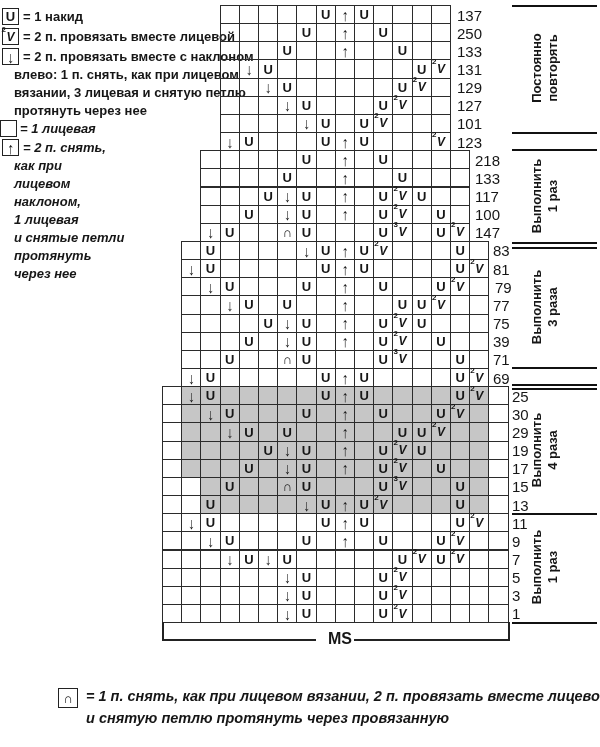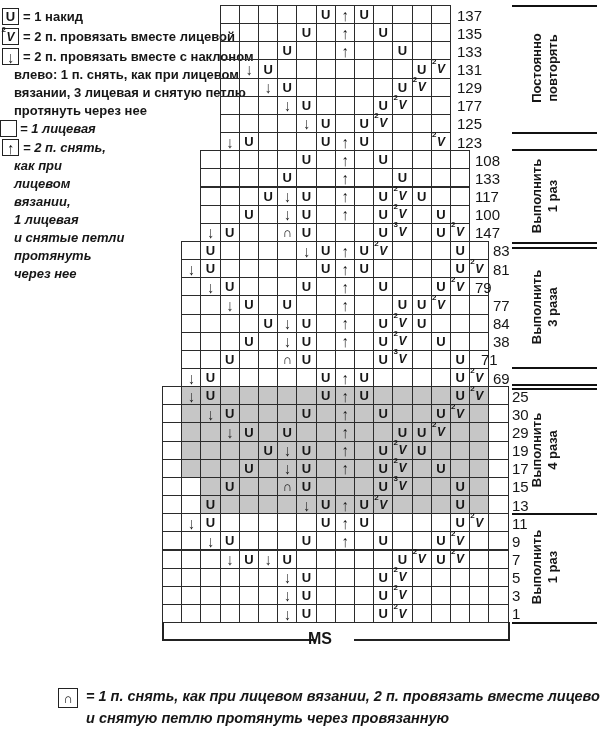--- a/index.html
+++ b/index.html
@@ -49,21 +49,21 @@
       <div class="lg-text" style="left: 14px; top: 85px;">вязании, 3 лицевая и снятую петлю</div>
       <div class="lg-text" style="left: 14px; top: 103px;">протянуть через нее</div>
       <div class="lg-box" style="left: 0px; top: 120px;"></div>
       <div class="lg-text lg-italic" style="left: 20px; top: 121px;">= 1 лицевая</div>
       <div class="lg-box" style="left: 2px; top: 139px;">
         <span class="s-ar">↑</span>
       </div>
       <div class="lg-text lg-italic" style="left: 23px; top: 140px;">= 2 п. снять,</div>
       <div class="lg-text lg-italic" style="left: 14px; top: 158px;">как при</div>
       <div class="lg-text lg-italic" style="left: 14px; top: 176px;">лицевом</div>
-      <div class="lg-text lg-italic" style="left: 14px; top: 194px;">вязании,</div>
+      <div class="lg-text lg-italic" style="left: 14px; top: 194px;">наклоном,</div>
       <div class="lg-text lg-italic" style="left: 14px; top: 212px;">1 лицевая</div>
       <div class="lg-text lg-italic" style="left: 14px; top: 230px;">и снятые петли</div>
       <div class="lg-text lg-italic" style="left: 14px; top: 248px;">протянуть</div>
       <div class="lg-text lg-italic" style="left: 14px; top: 266px;">через нее</div>
     </div>
   <div id="chart" class="abs">
       <div class="cell" style="left: 219.6px; top: 5px; width: 20.2px; height: 19.15px;"></div>
       <div class="cell" style="left: 238.8px; top: 5px; width: 20.2px; height: 19.15px;"></div>
       <div class="cell" style="left: 258px; top: 5px; width: 20.2px; height: 19.15px;"></div>
       <div class="cell" style="left: 277.2px; top: 5px; width: 20.2px; height: 19.15px;"></div>
@@ -979,39 +979,39 @@
         <span class="s-vv"><span class="s-sup">2</span>V</span>
       </div>
       <div class="cell" style="left: 411.6px; top: 603.95px; width: 20.2px; height: 19.15px;"></div>
       <div class="cell" style="left: 430.8px; top: 603.95px; width: 20.2px; height: 19.15px;"></div>
       <div class="cell" style="left: 450px; top: 603.95px; width: 20.2px; height: 19.15px;"></div>
       <div class="cell" style="left: 469.2px; top: 603.95px; width: 20.2px; height: 19.15px;"></div>
       <div class="cell" style="left: 488.4px; top: 603.95px; width: 20.2px; height: 19.15px;"></div>
     </div>
   <div id="numbers" class="abs">
       <div class="rownum" style="left: 457px; top: 6.5px;">137</div>
-      <div class="rownum" style="left: 457px; top: 24.65px;">135</div>
+      <div class="rownum" style="left: 457px; top: 24.65px;">250</div>
       <div class="rownum" style="left: 457px; top: 42.8px;">133</div>
       <div class="rownum" style="left: 457px; top: 60.95px;">131</div>
       <div class="rownum" style="left: 457px; top: 79.1px;">129</div>
-      <div class="rownum" style="left: 457px; top: 97.25px;">177</div>
-      <div class="rownum" style="left: 457px; top: 115.4px;">125</div>
+      <div class="rownum" style="left: 457px; top: 97.25px;">127</div>
+      <div class="rownum" style="left: 457px; top: 115.4px;">101</div>
       <div class="rownum" style="left: 457px; top: 133.55px;">123</div>
-      <div class="rownum" style="left: 475px; top: 151.7px;">108</div>
+      <div class="rownum" style="left: 475px; top: 151.7px;">218</div>
       <div class="rownum" style="left: 475px; top: 169.85px;">133</div>
       <div class="rownum" style="left: 475px; top: 188px;">117</div>
       <div class="rownum" style="left: 475px; top: 206.15px;">100</div>
       <div class="rownum" style="left: 475px; top: 224.3px;">147</div>
       <div class="rownum" style="left: 493px; top: 242.45px;">83</div>
       <div class="rownum" style="left: 493px; top: 260.6px;">81</div>
-      <div class="rownum" style="left: 475px; top: 278.75px; text-align: right;">79</div>
+      <div class="rownum" style="left: 495px; top: 278.75px; text-align: right;">79</div>
       <div class="rownum" style="left: 493px; top: 296.9px;">77</div>
-      <div class="rownum" style="left: 493px; top: 315.05px;">84</div>
-      <div class="rownum" style="left: 493px; top: 333.2px;">38</div>
-      <div class="rownum" style="left: 481px; top: 351.35px;">71</div>
+      <div class="rownum" style="left: 493px; top: 315.05px;">75</div>
+      <div class="rownum" style="left: 493px; top: 333.2px;">39</div>
+      <div class="rownum" style="left: 493px; top: 351.35px;">71</div>
       <div class="rownum" style="left: 493px; top: 369.5px;">69</div>
       <div class="rownum" style="left: 512px; top: 387.65px;">25</div>
       <div class="rownum" style="left: 512px; top: 405.8px;">30</div>
       <div class="rownum" style="left: 512px; top: 423.95px;">29</div>
       <div class="rownum" style="left: 512px; top: 442.1px;">19</div>
       <div class="rownum" style="left: 512px; top: 460.25px;">17</div>
       <div class="rownum" style="left: 512px; top: 478.4px;">15</div>
       <div class="rownum" style="left: 512px; top: 496.55px;">13</div>
       <div class="rownum" style="left: 512px; top: 514.7px;">11</div>
       <div class="rownum" style="left: 512px; top: 532.85px;">9</div>
@@ -1050,21 +1050,21 @@
       <div class="rlabel" style="left: 545px; top: 567px;">
         <div>Выполнить</div>
         <div>1 раз</div>
       </div>
     </div>
   <div id="msbracket" class="abs">
       <div class="msline" style="left: 162px; top: 622px; width: 2px; height: 19px;"></div>
       <div class="msline" style="left: 508px; top: 622px; width: 2px; height: 19px;"></div>
       <div class="msline" style="left: 162px; top: 639px; width: 154px; height: 2px;"></div>
       <div class="msline" style="left: 354px; top: 639px; width: 156px; height: 2px;"></div>
-      <div class="mstext" style="left: 308px; top: 630px; text-align: center;">MS</div>
+      <div class="mstext" style="left: 328px; top: 630px; text-align: center;">MS</div>
     </div>
   <div id="footnote" class="abs">
       <div class="lg-box" style="left: 58px; top: 688px; width: 20px; height: 20px;">
         <span class="s-arch">∩</span>
       </div>
       <div class="fn-text" style="left: 86px; top: 688px;">= 1 п. снять, как при лицевом вязании, 2 п. провязать вместе лицевой</div>
       <div class="fn-text" style="left: 86px; top: 710px;">и снятую петлю протянуть через провязанную</div>
     </div>
 </div>
 

